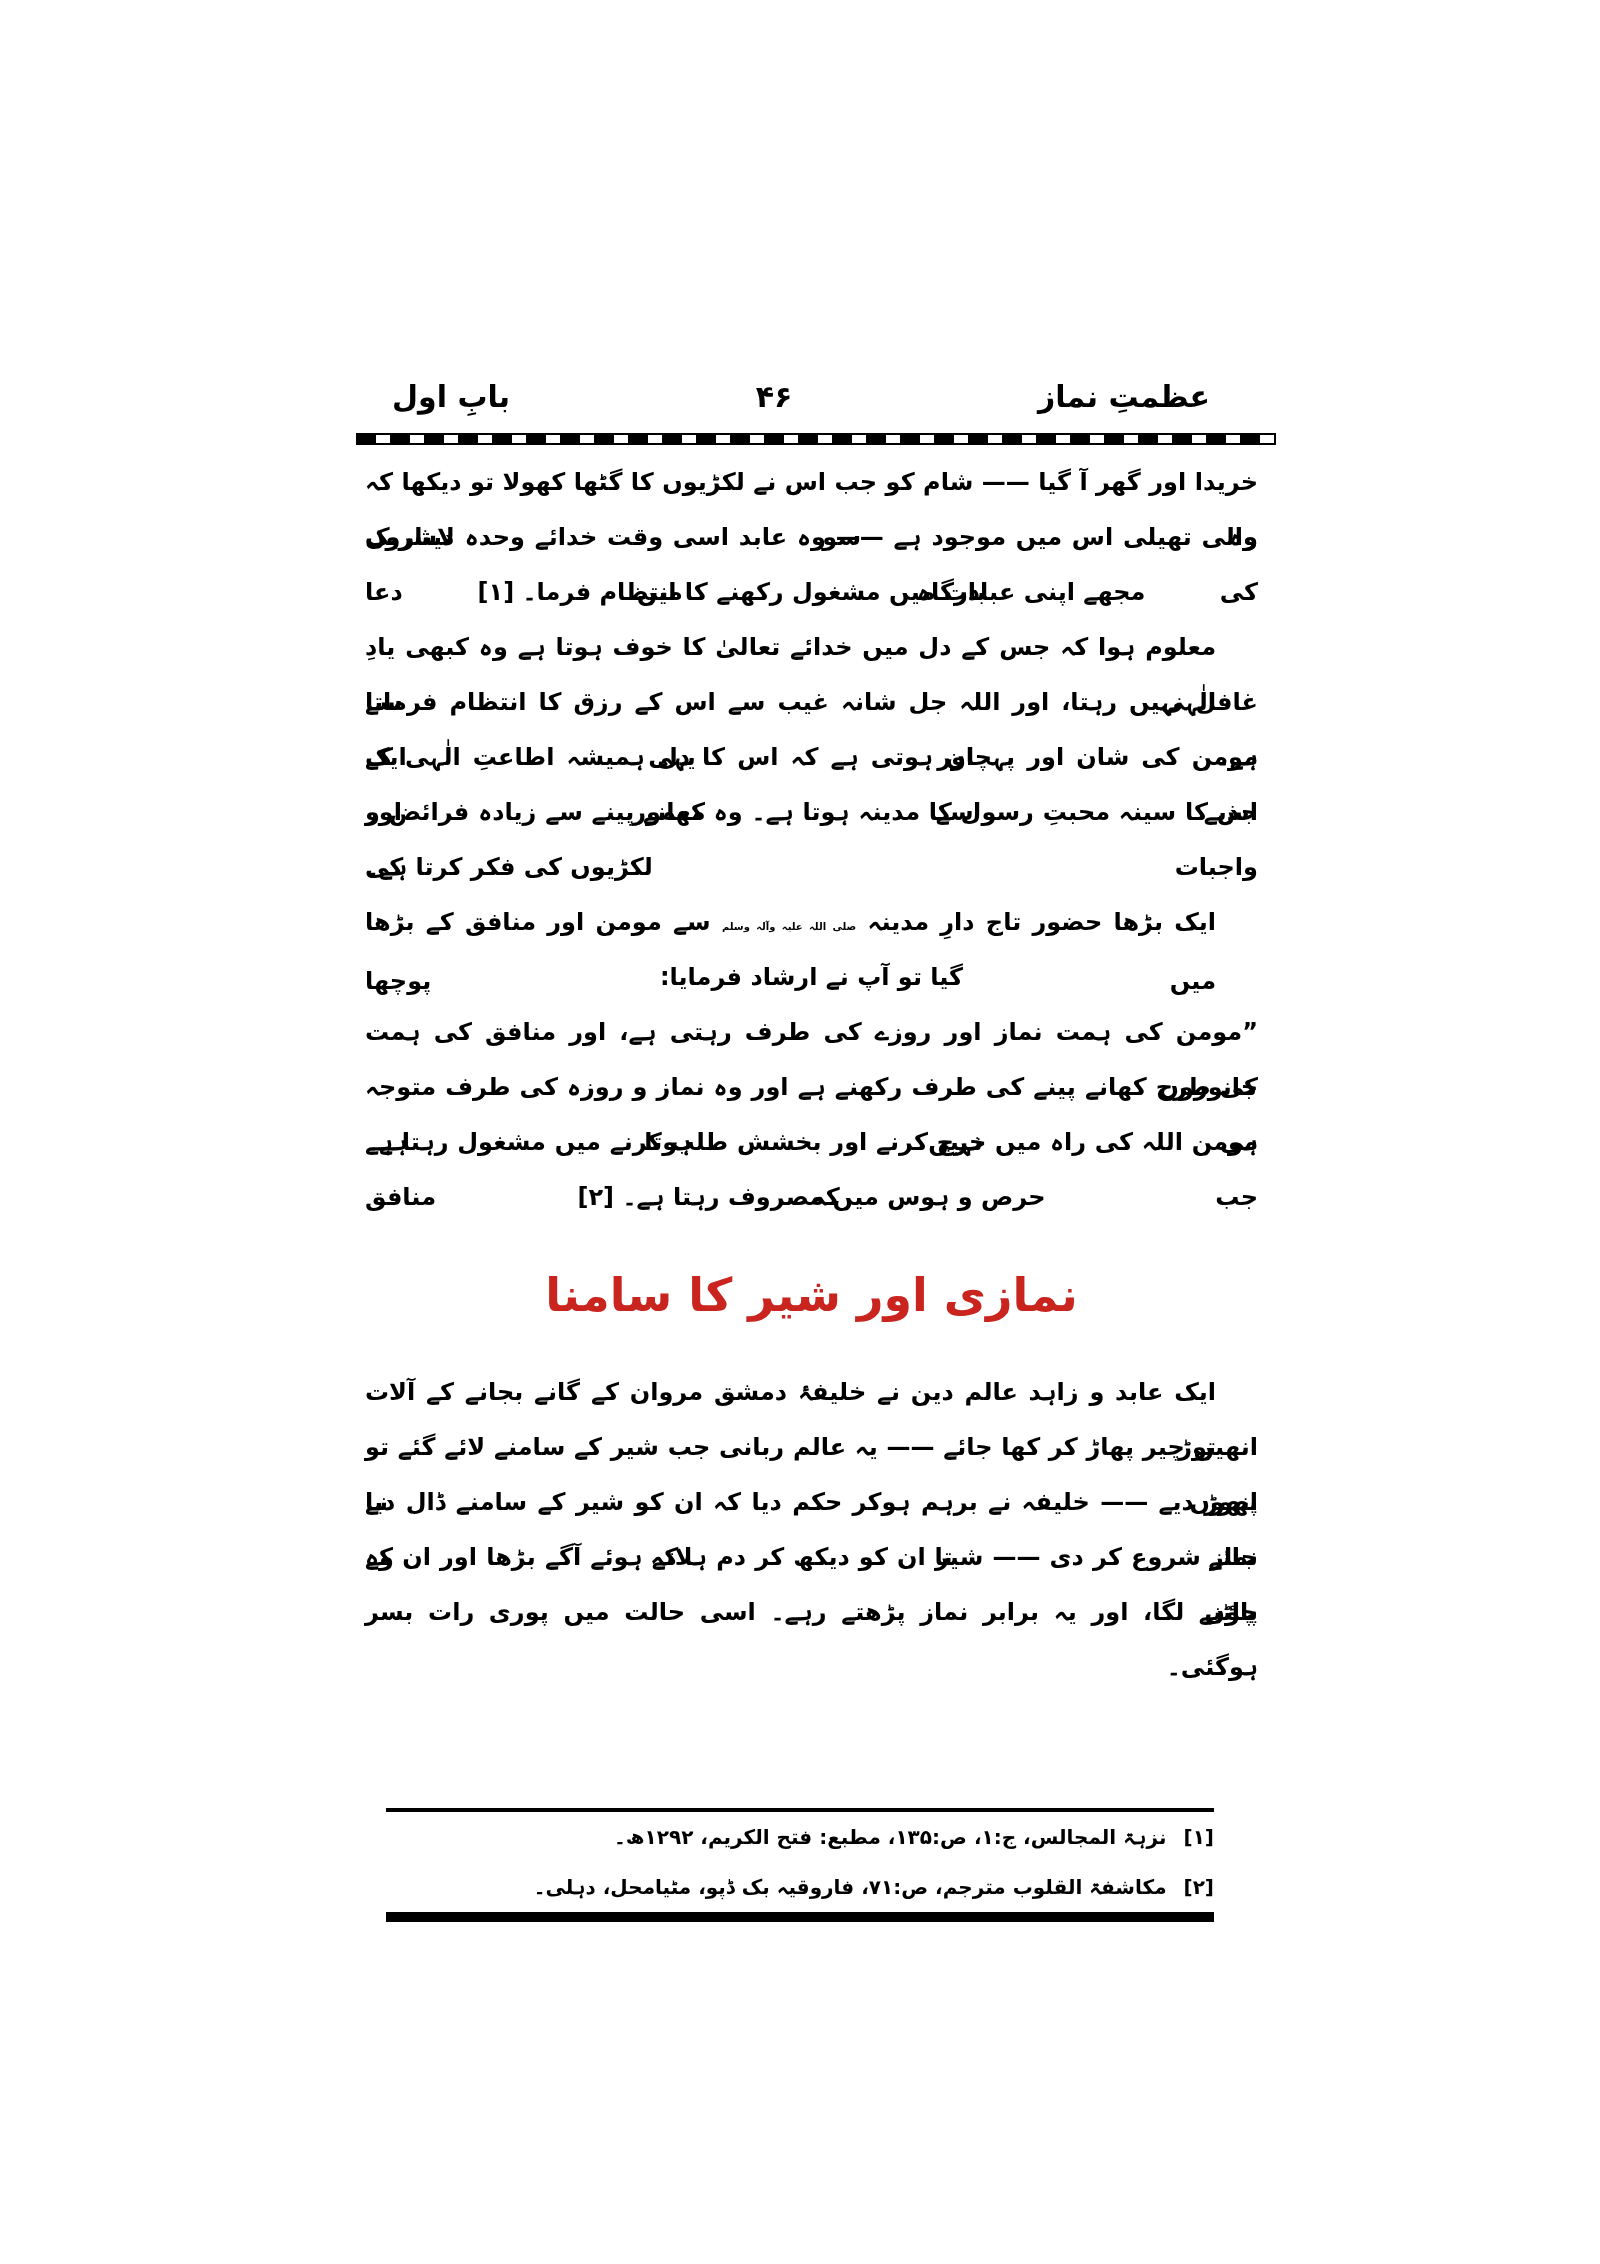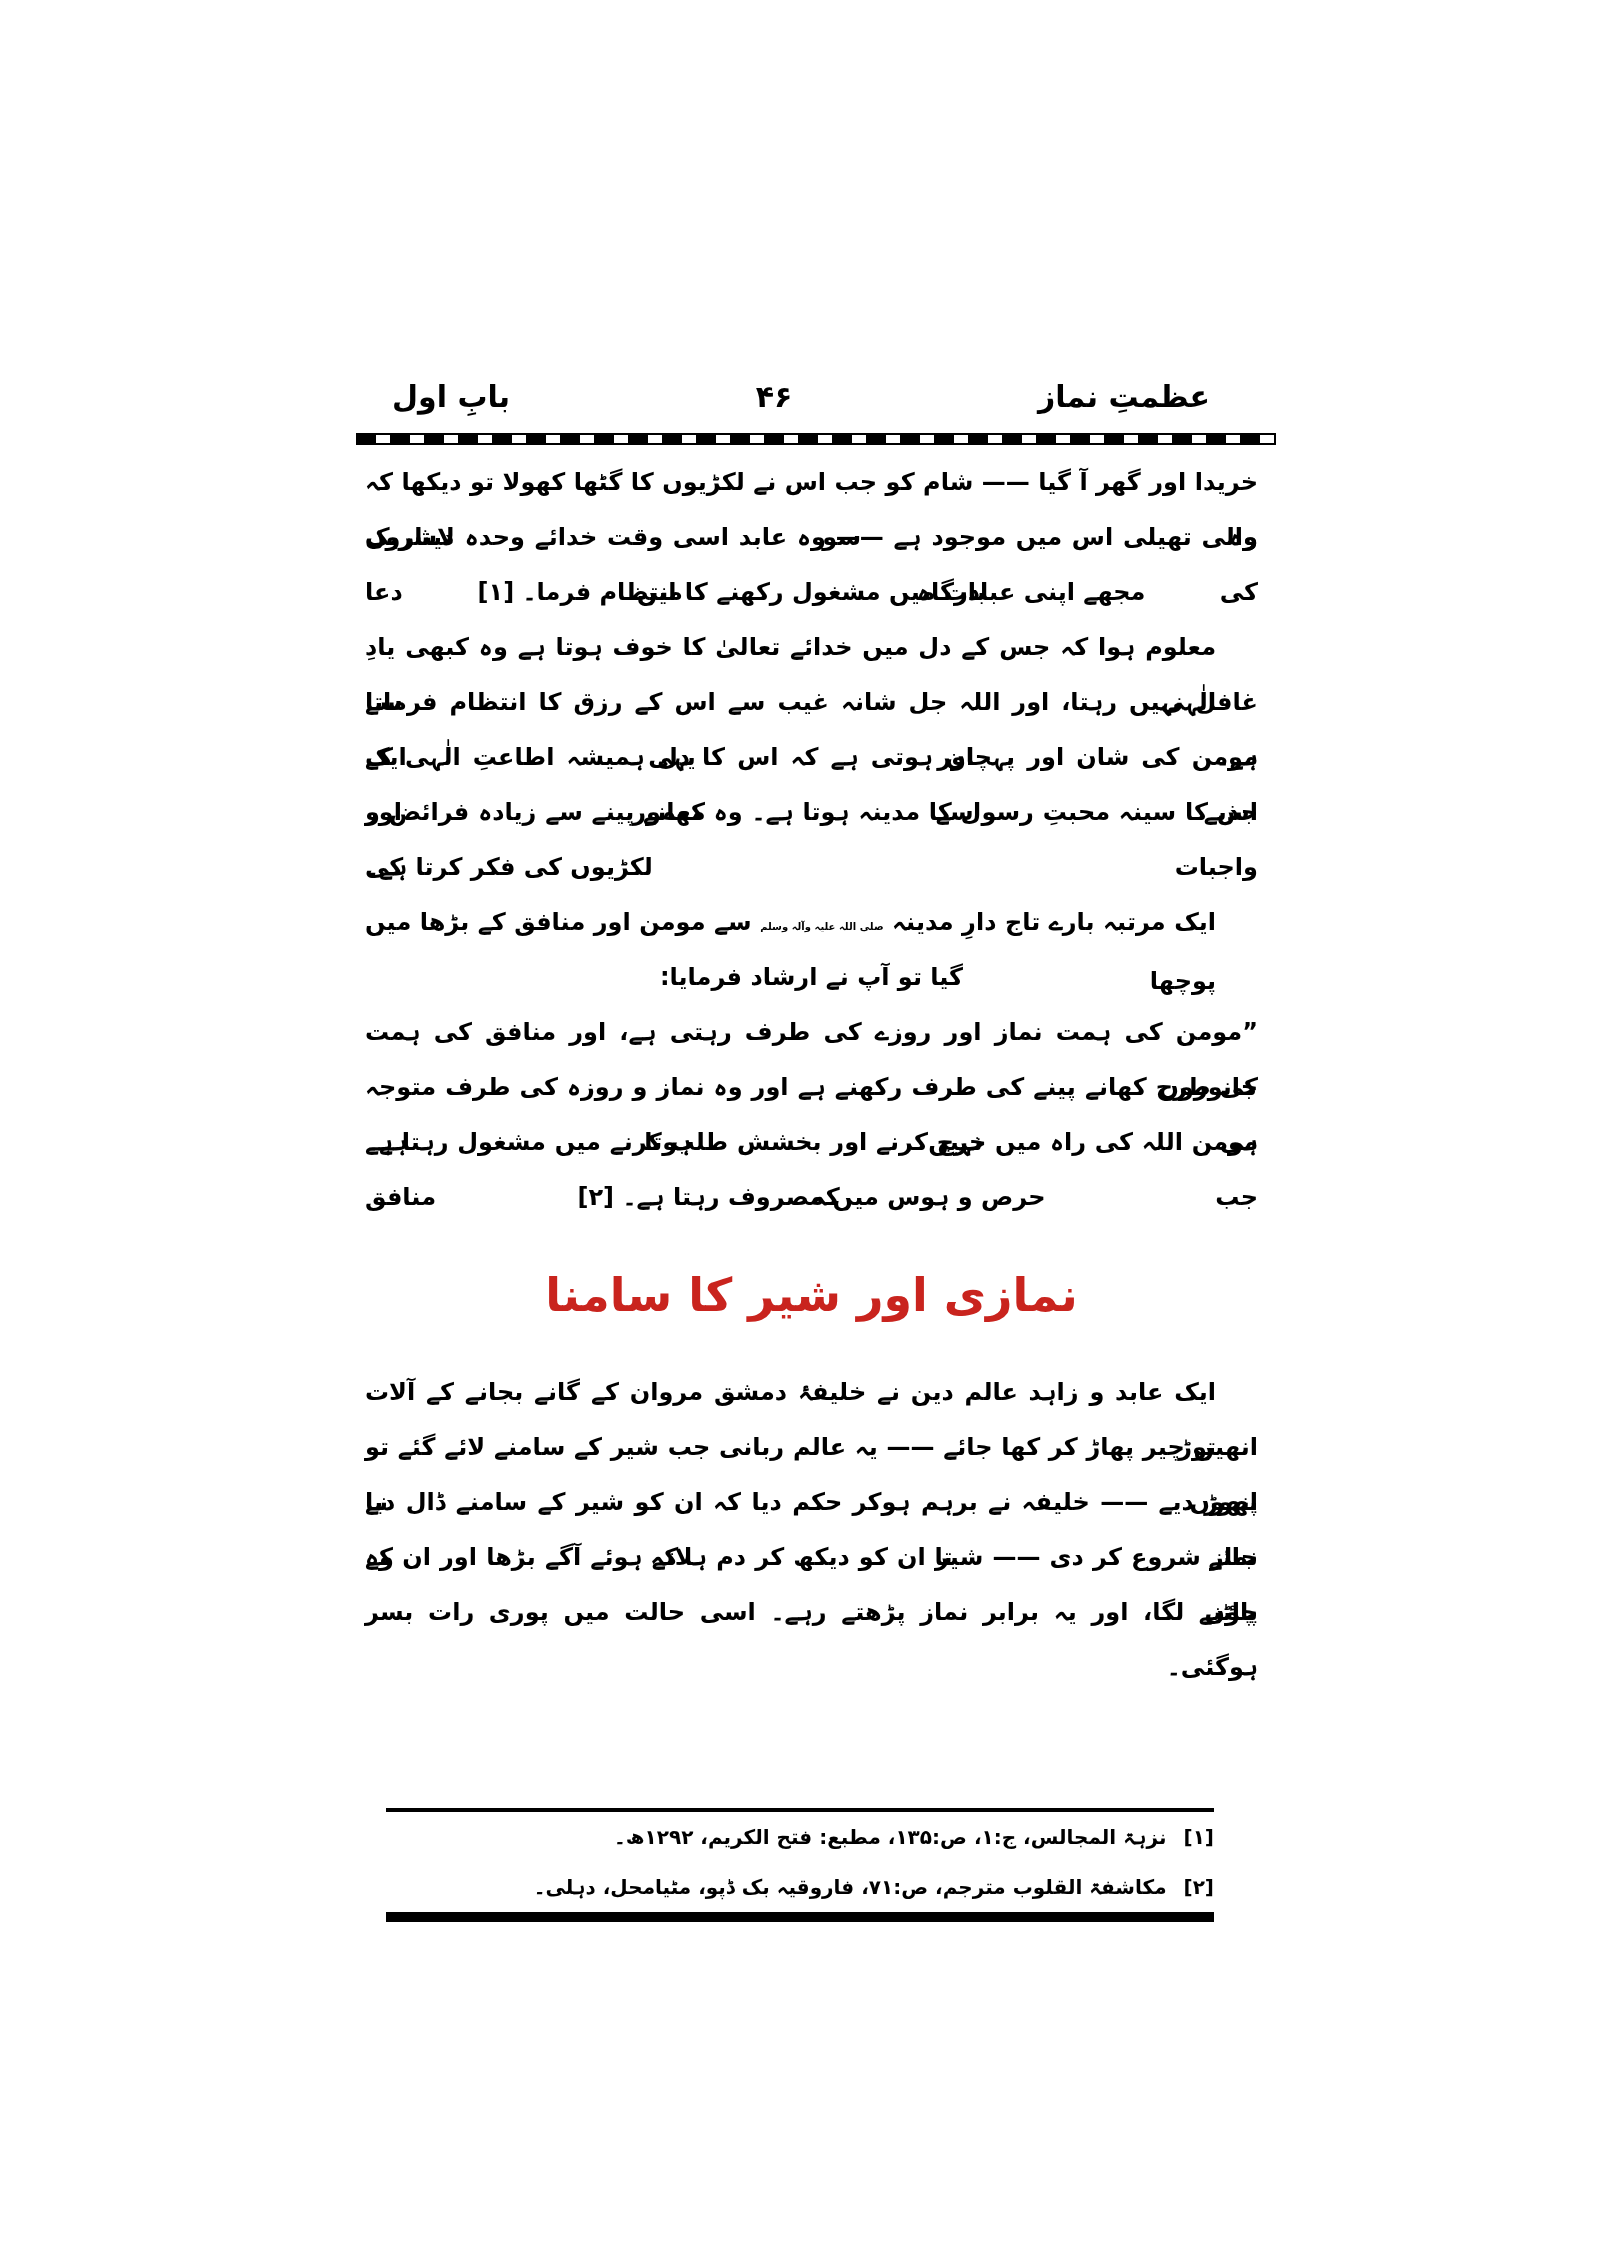--- a/index.html
+++ b/index.html
@@ -136,21 +136,21 @@
     <div>
       <div class="line justify indent">معلوم ہوا کہ جس کے دل میں خدائے تعالیٰ کا خوف ہوتا ہے وہ کبھی یادِ الٰہی سے</div>
       <div class="line justify">غافل نہیں رہتا، اور اللہ جل شانہ غیب سے اس کے رزق کا انتظام فرماتا ہے۔ اور یہی ایک</div>
       <div class="line justify">مومن کی شان اور پہچان ہوتی ہے کہ اس کا دل ہمیشہ اطاعتِ الٰہی کے جذبے سے معمور اور</div>
       <div class="line justify">اس کا سینہ محبتِ رسول کا مدینہ ہوتا ہے۔ وہ کھانے پینے سے زیادہ فرائض و واجبات کی</div>
       <div class="line al-left">لکڑیوں کی فکر کرتا ہے۔</div>
     </div>
 
     <div>
       <div class="line justify indent">
-        <span>ایک مرتبہ بارے تاج دارِ مدینہ</span>
+        <span>ایک بڑھا حضور تاج دارِ مدینہ</span>
         <span class="honorific">صلی اللہ علیہ وآلہ وسلم</span>
         <span>سے مومن اور منافق کے بڑھا میں پوچھا</span>
       </div>
       <div class="line al-center">گیا تو آپ نے ارشاد فرمایا:</div>
     </div>
 
     <div>
       <div class="line justify">”مومن کی ہمت نماز اور روزے کی طرف رہتی ہے، اور منافق کی ہمت جانوروں</div>
       <div class="line justify">کی طرح کھانے پینے کی طرف رکھنے ہے اور وہ نماز و روزہ کی طرف متوجہ ہی نہیں ہوتا ہے۔</div>
       <div class="line justify">مومن اللہ کی راہ میں خرچ کرنے اور بخشش طلب کرنے میں مشغول رہتا ہے جب کہ منافق</div>

